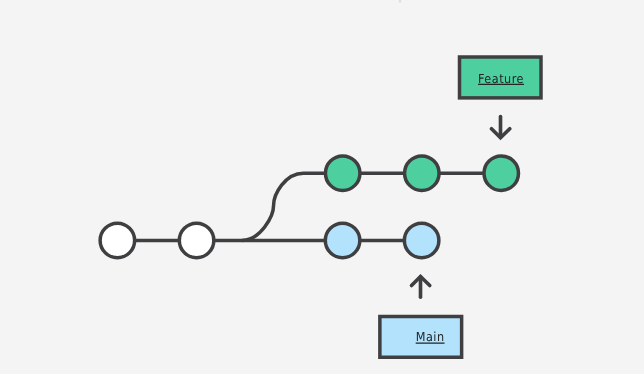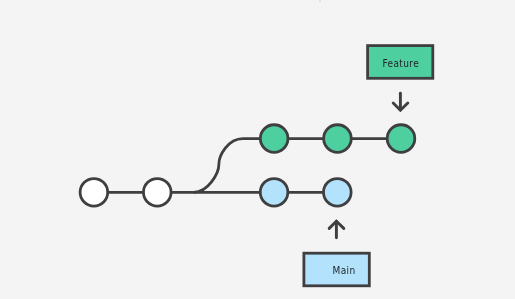--- a/index.html
+++ b/index.html
@@ -16,20 +16,21 @@
     position:absolute;
     display:flex;align-items:center;justify-content:center;
     font-family:"DejaVu Sans",sans-serif;
     font-stretch:condensed;
     font-size:10px;
     letter-spacing:0.4px;
     text-indent:0.6px;
     white-space:nowrap;
     -webkit-font-smoothing:antialiased;
     transform:translateZ(0);
+    text-decoration:underline;
   }
   #feature-label-text{left:366.5px;top:45.7px;width:68px;height:35.5px;}
   #main-label-text{left:302.8px;top:252.8px;width:82px;height:35.4px;}
   #speck{position:absolute;left:318.5px;top:0px;width:2px;height:1.6px;
          background:#dcdcdc;border-radius:50%;filter:blur(0.5px);}
 </style>
 </head>
 <body>
 
 <div id="stage">

